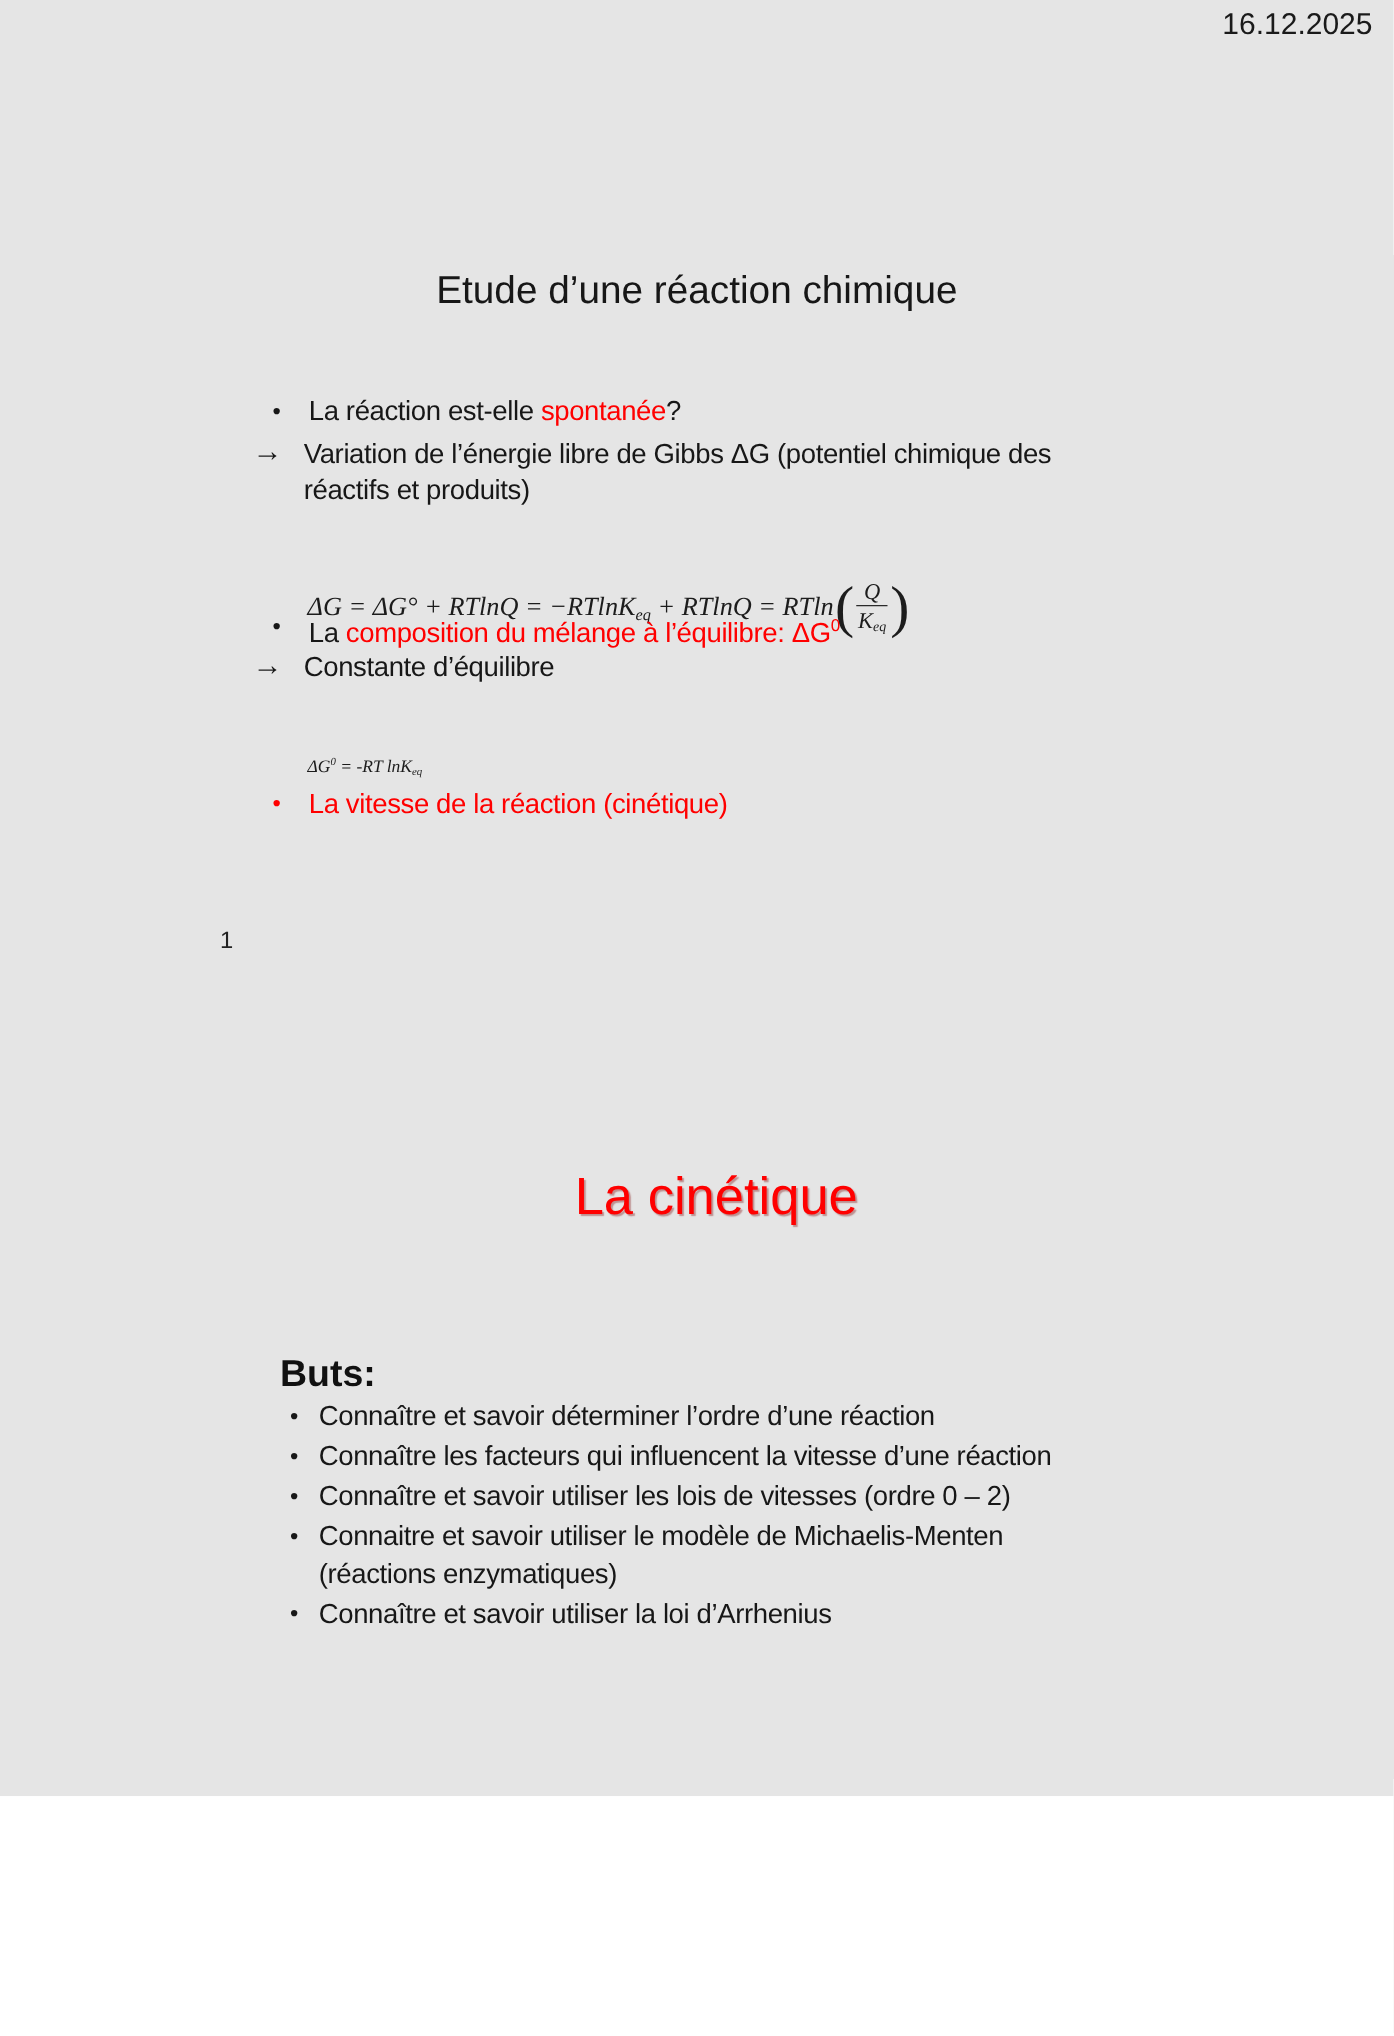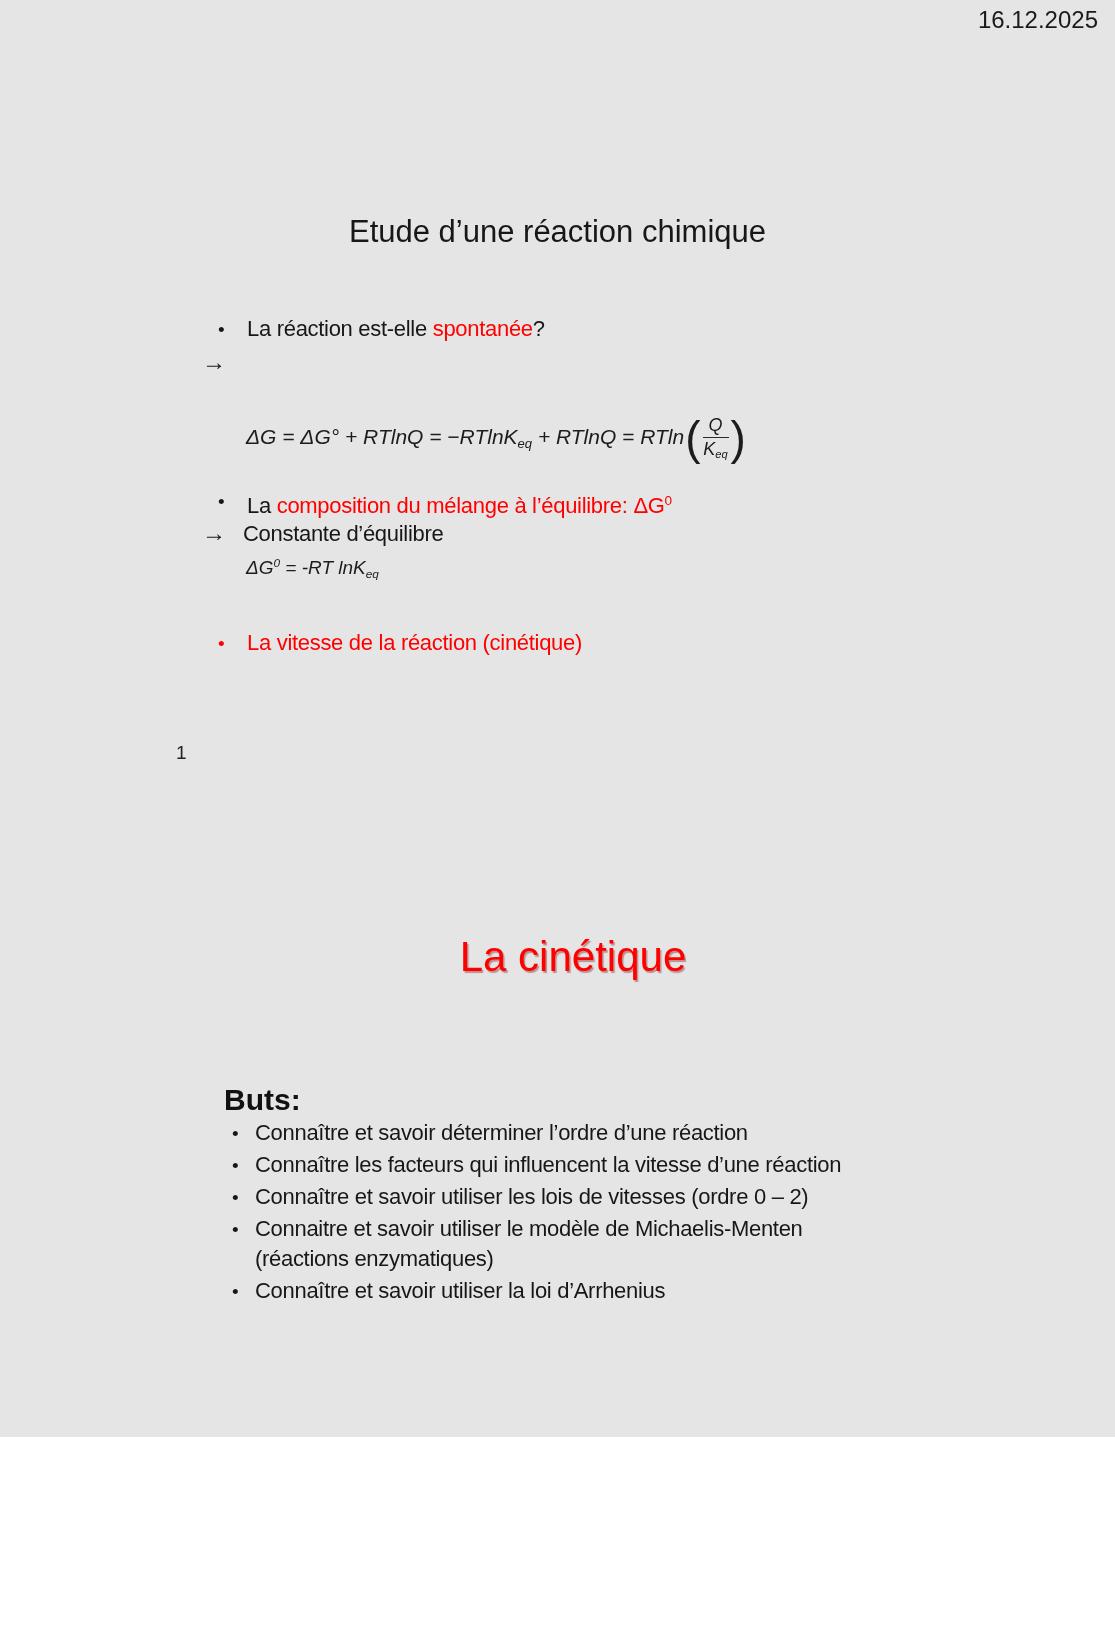--- a/index.html
+++ b/index.html
@@ -53,23 +53,24 @@
     position: absolute; left: 0; top: -1px;
     font-size: 24px;
   }
   .red { color: #ff0000; text-align: center; }
   .redline, .redline .dot { color: #ff0000; }
 
   sup.sp { font-size: 0.62em; vertical-align: super; letter-spacing: 0; }
   sub.sb { font-size: 0.62em; vertical-align: -0.28em; letter-spacing: 0; }
 
   .math {
-    font-family: Liberation Sans, sans-serif;
+    font-family: Liberation Serif, serif;
     font-style: italic;
     color: #1c1c1c;
+    margin-top: 48px;
   }
   .s1-eq {
     top: 410px; left: 246px;
     display: flex; align-items: center;
     font-size: 21px;
     height: 56px;
   }
   .s1-eq .bigparen {
     font-style: normal;
     font-size: 46px;
@@ -82,21 +83,21 @@
     flex-direction: column;
     align-items: center;
     font-size: 18px;
     line-height: 1.15;
     margin: 0 1px;
   }
   .frac .num { padding: 0 6px 1px; border-bottom: 1.4px solid #2a2a2a; }
   .frac .den { padding-top: 1px; }
   .s1-eq2 {
     top: 556px; left: 246px;
-    font-size: 19px;
+    font-size: 14px;
   }
 
   
   .s2-title {
     top: 933px; left: 31px; width: 1084px;
     text-align: center;
     font-size: 42px;
     color: #ff0000;
     text-shadow: 1.5px 1.5px 1px rgba(130, 15, 15, 0.40);
   }
@@ -137,20 +138,21 @@
 
     <div class="abs s1-title">Etude d’une réaction chimique</div>
 
     <div class="abs body-line bullet-line" style="top:314px; left:218px;">
       <span class="dot">•</span>
       <span>La réaction est-elle </span><span class="red">spontanée</span><span>?</span>
     </div>
 
     <div class="abs body-line arrow-line" style="top:348px; left:202px; width:650px;">
       <span class="arrow">→</span>
+      <span>Variation de l’énergie libre de Gibbs ΔG (potentiel chimique des réactifs et produits)</span>
     </div>
 
     <div class="abs s1-eq math">
       <span><span>ΔG = ΔG° + RTlnQ = −RTlnK</span><sub class="sb">eq</sub><span> + RTlnQ = RTln</span></span>
       <span class="bigparen">(</span>
       <span class="frac">
         <span class="num">Q</span>
         <span class="den"><span>K</span><sub class="sb">eq</sub></span>
       </span>
       <span class="bigparen">)</span>

